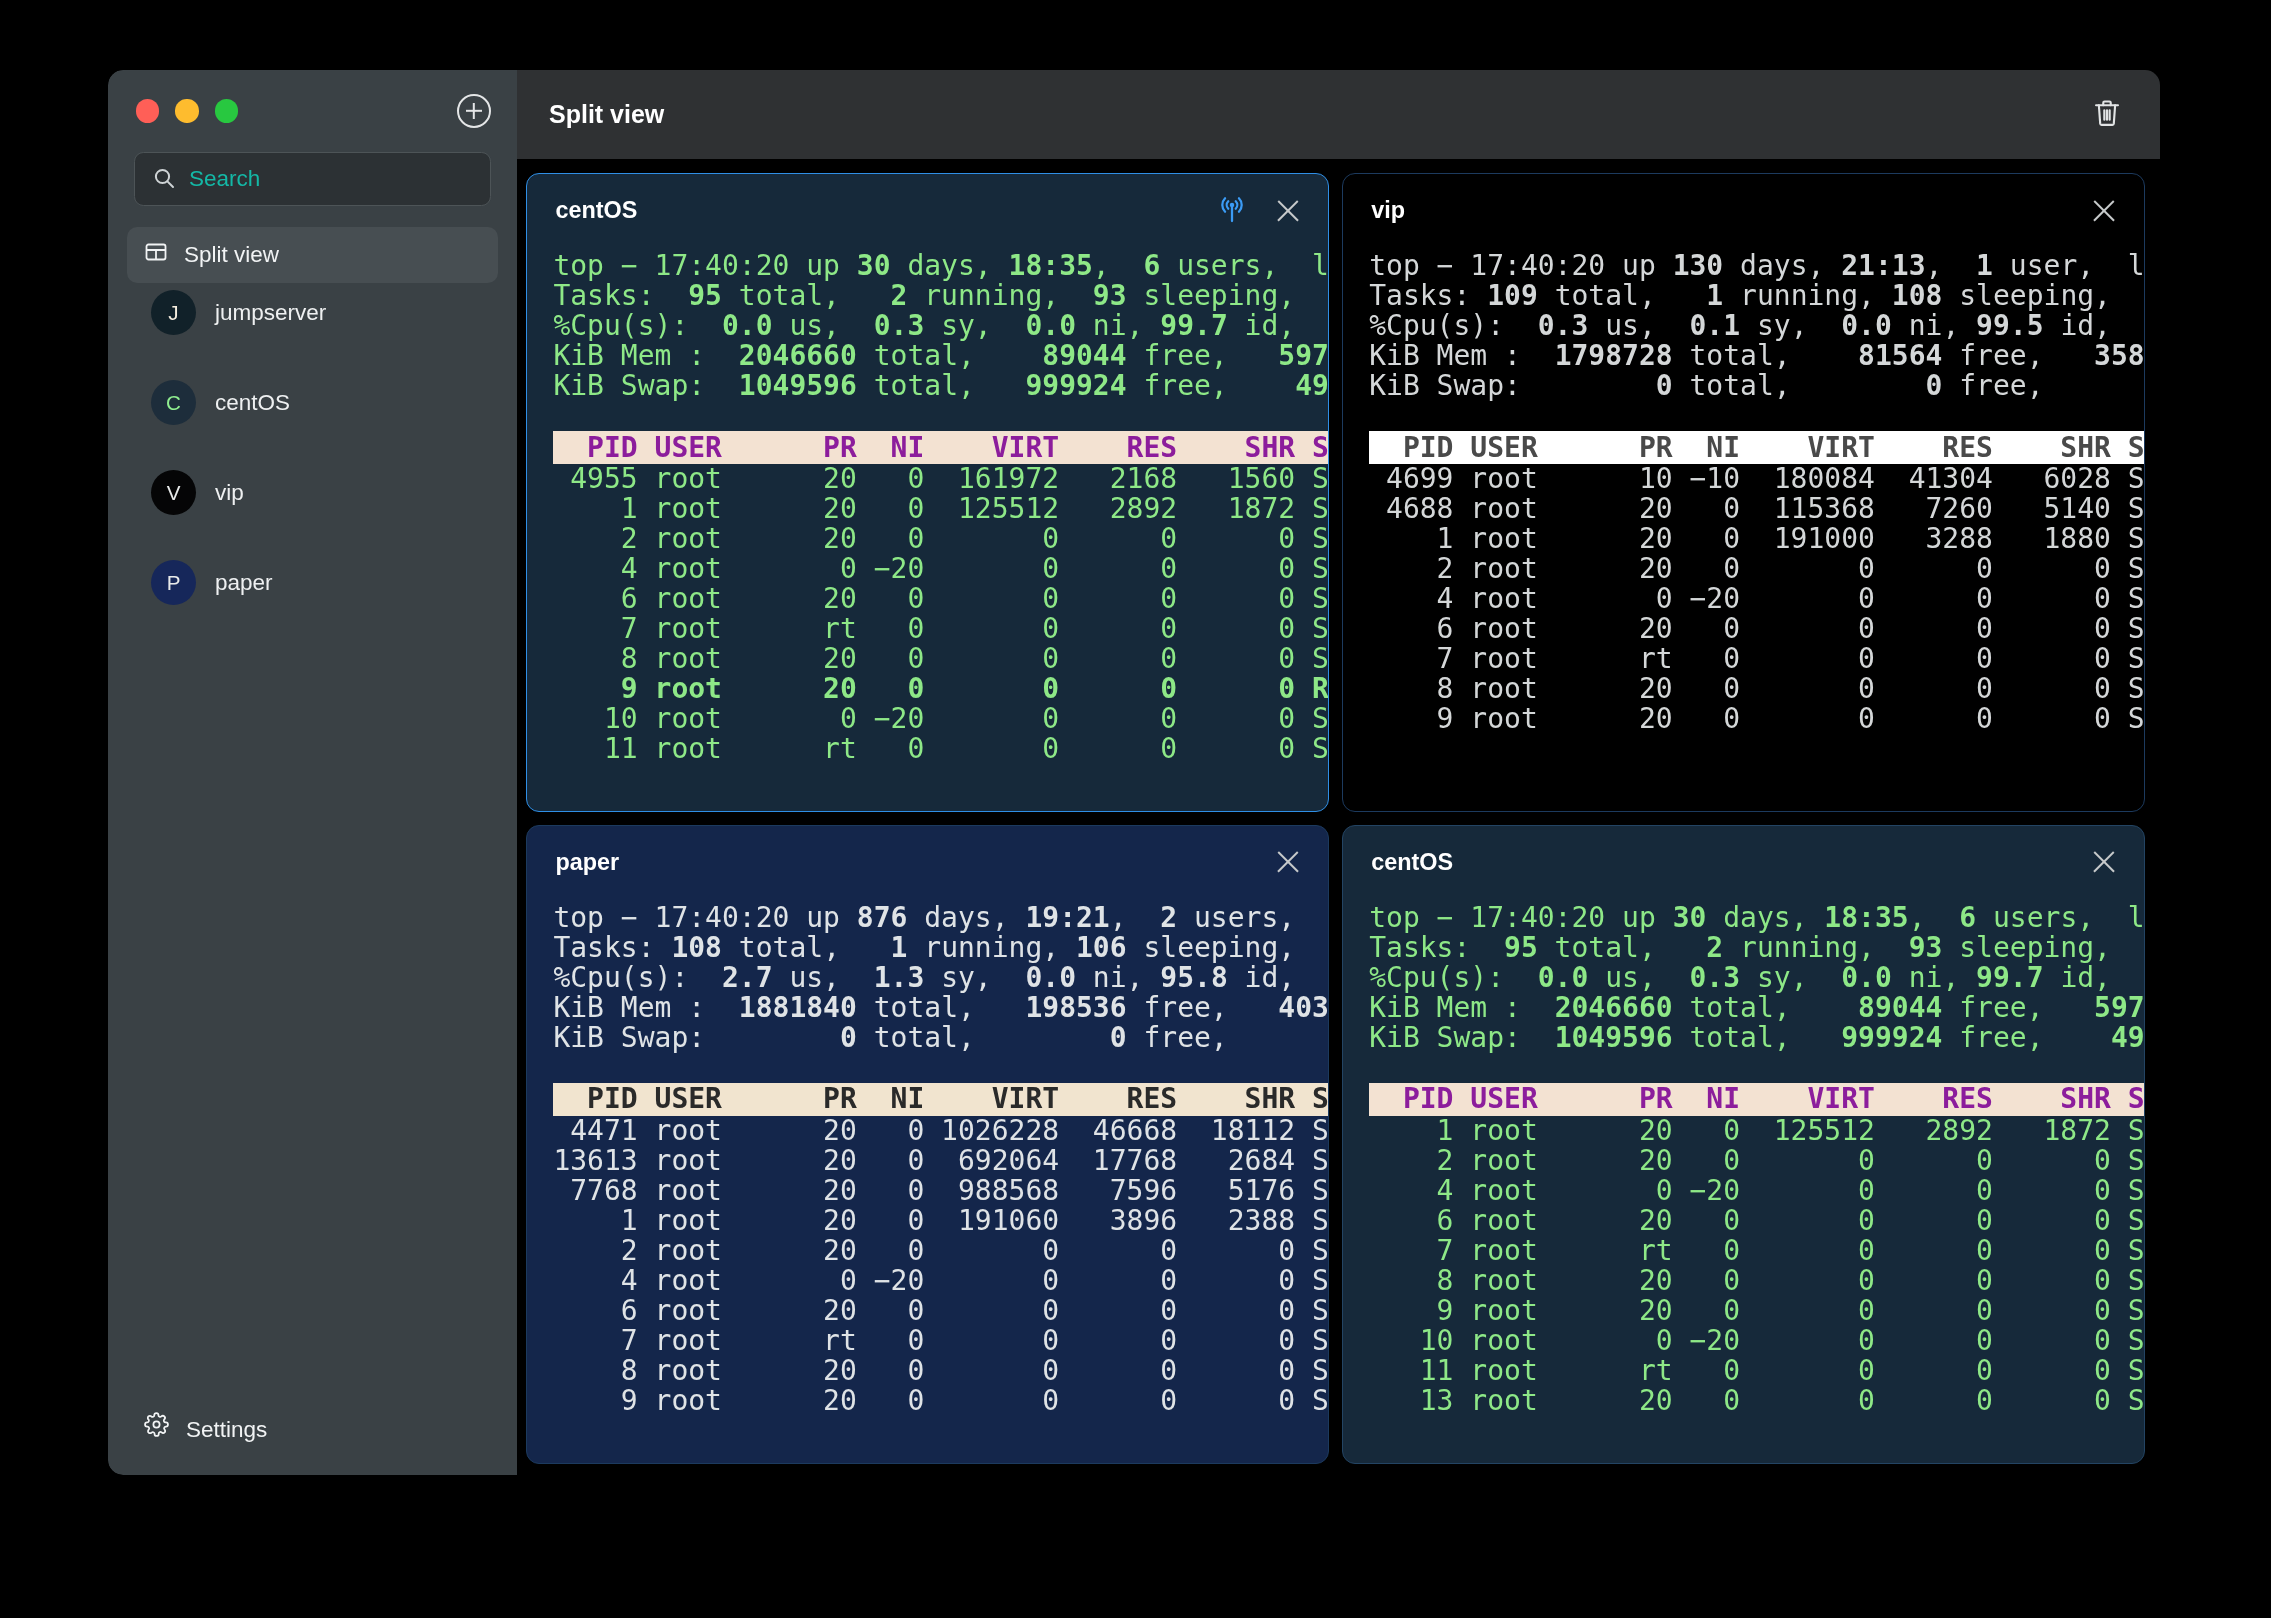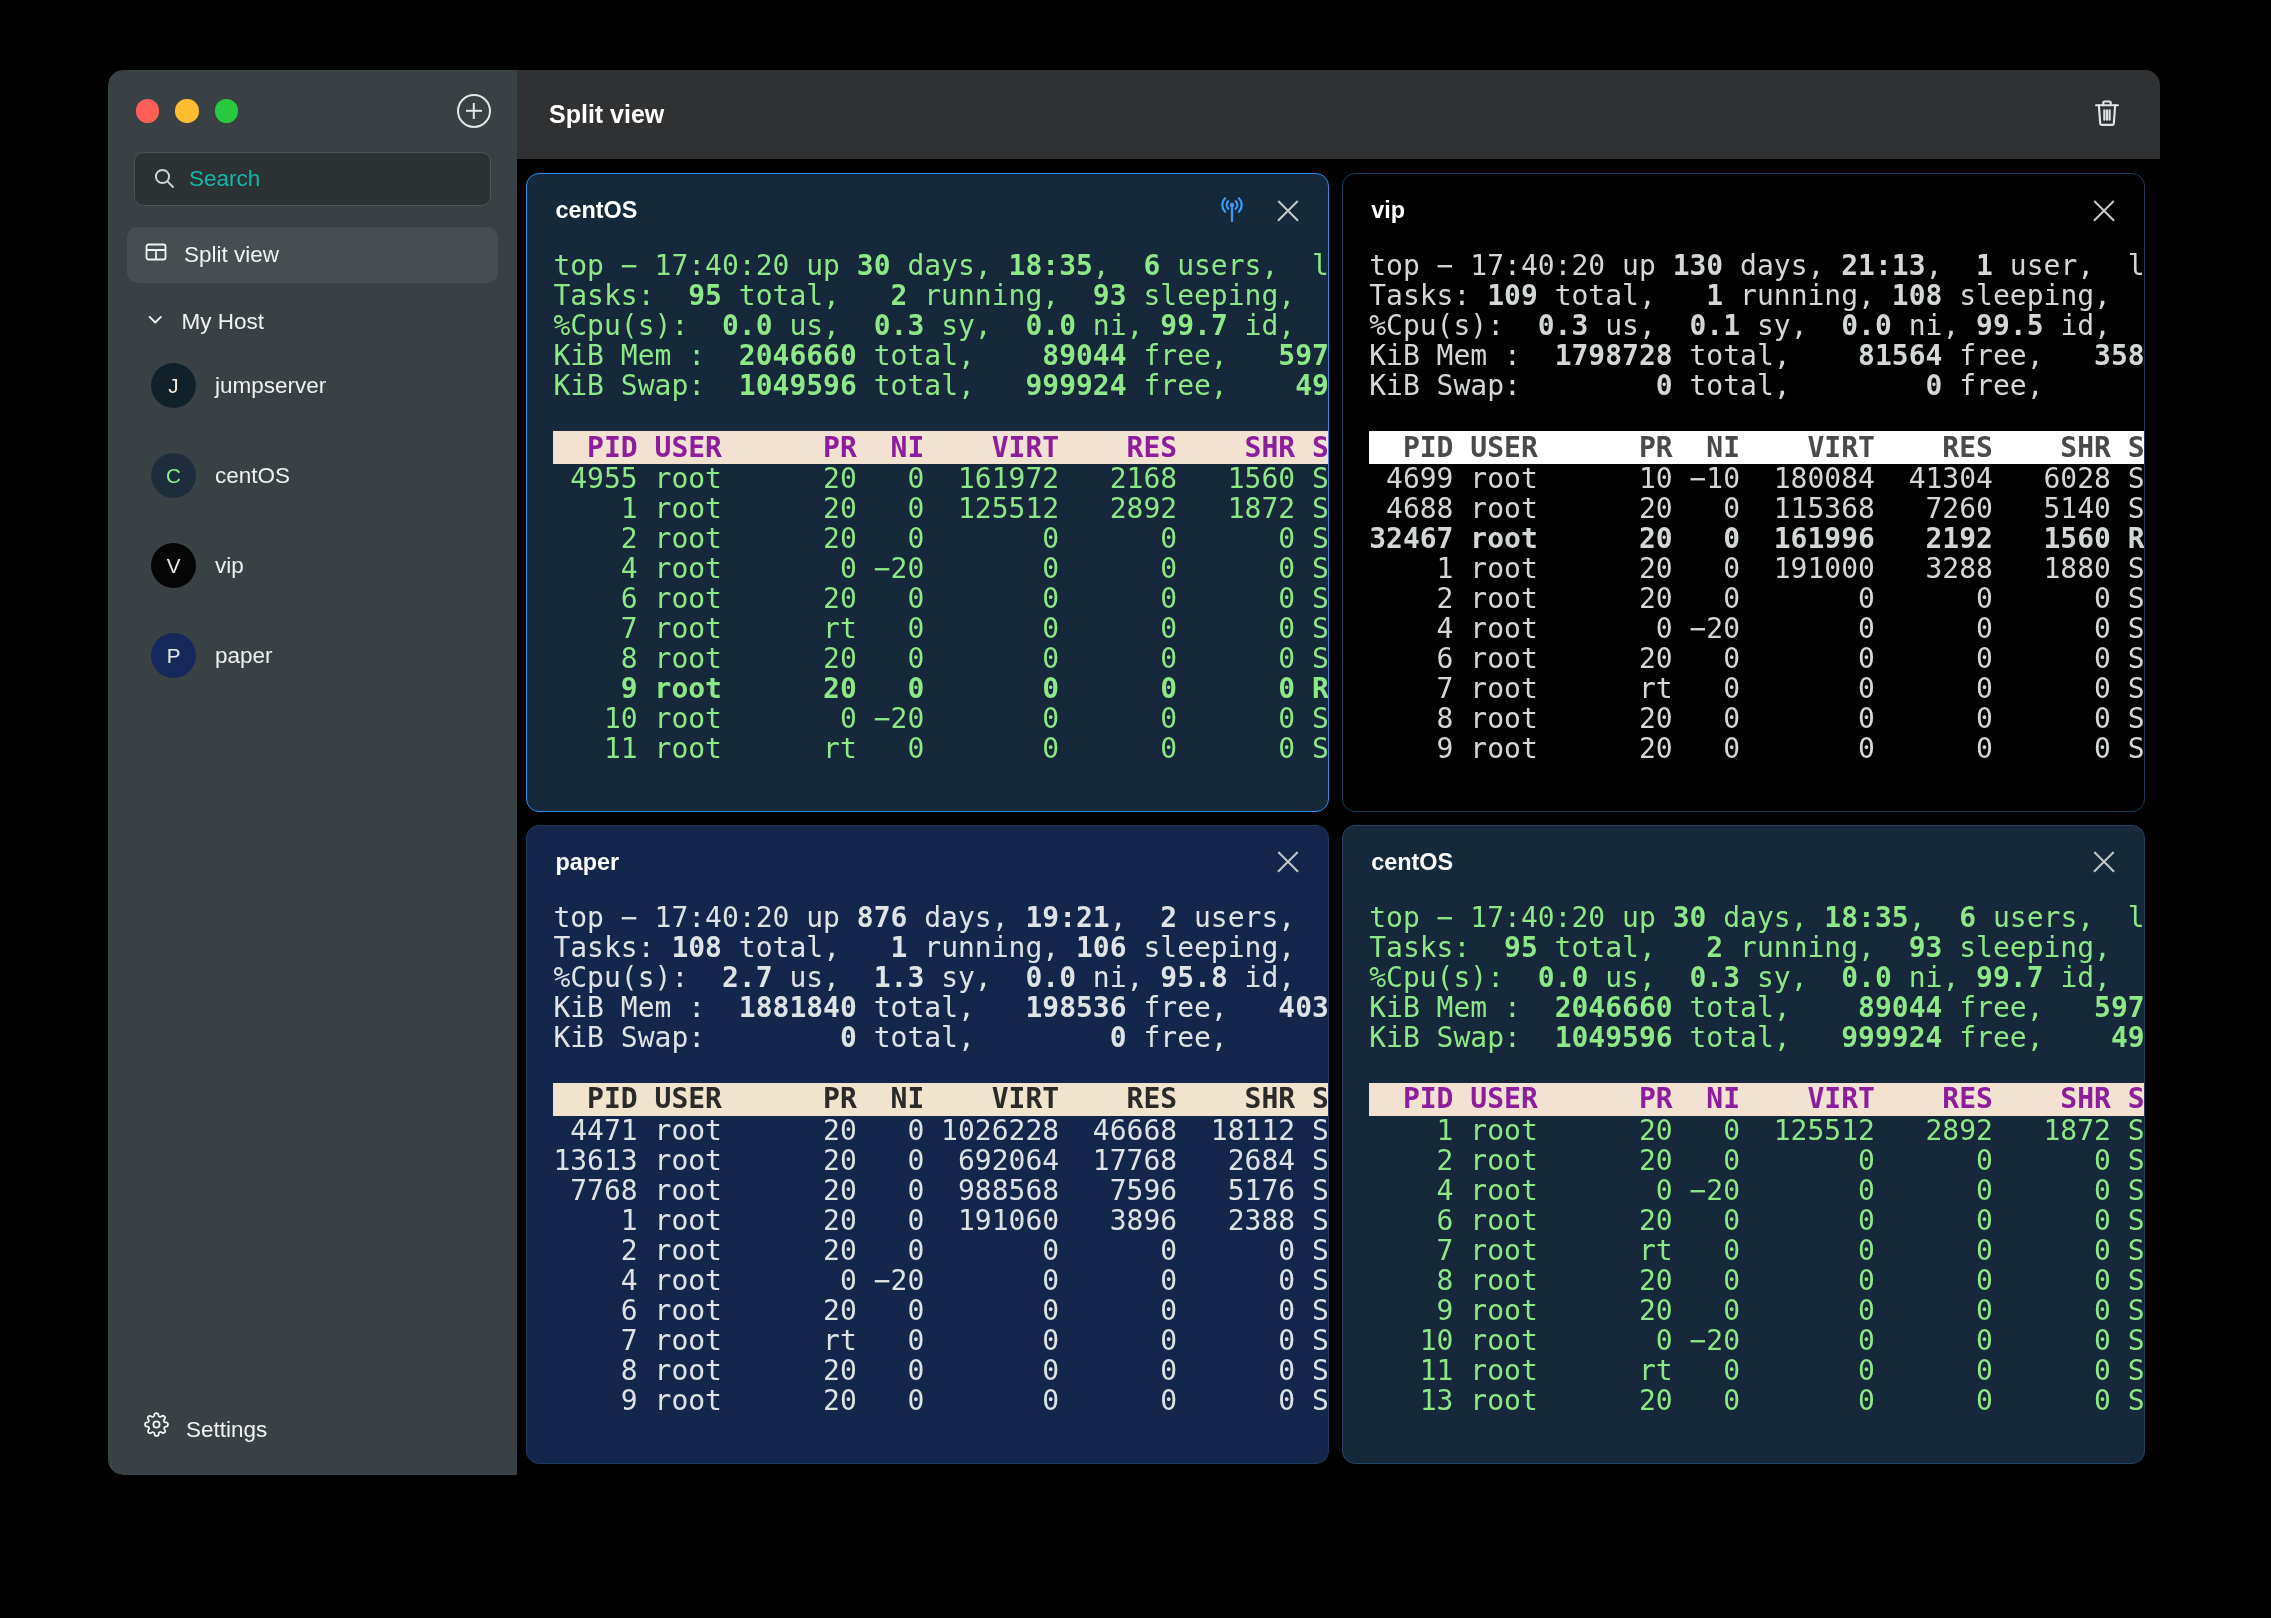--- a/index.html
+++ b/index.html
@@ -214,28 +214,20 @@
         <span>
           <svg width="24" height="24" viewBox="0 0 24 24" fill="none" stroke="#f1f3f4" stroke-width="1.8">
             <rect x="2.5" y="4.5" width="19" height="15" rx="2"></rect>
             <line x1="2.5" y1="10" x2="21.5" y2="10"></line>
             <line x1="12" y1="10" x2="12" y2="19.5"></line>
           </svg>
         </span>
         <span>Split view</span>
       </div>
 
-      <div class="group-head">
-        <span>
-          <svg width="22.5" height="22.5" viewBox="0 0 24 24" fill="none" stroke="#f1f3f4" stroke-width="2" stroke-linecap="round" stroke-linejoin="round">
-            <polyline points="6 9.5 12 15.5 18 9.5"></polyline>
-          </svg>
-        </span>
-        <span>My Host</span>
-      </div>
 
       <div>
         <div class="host-item">
           <span class="avatar" style="background:#112129;color:#f6eedf;">J</span>
           <span>jumpserver</span>
         </div>
         <div class="host-item">
           <span class="avatar" style="background:#1d2d3b;color:#90ee90;">C</span>
           <span>centOS</span>
         </div>
@@ -325,21 +317,20 @@
         </div>
         <div class="term" style="color:#d4d7d8;">top − 17:40:20 up <span class="b">130</span> days, <span class="b">21:13</span>,  <span class="b">1</span> user,  load
 Tasks: <span class="b">109</span> total,   <span class="b">1</span> running, <span class="b">108</span> sleeping,   <span class="b">0</span> s
 %Cpu(s):  <span class="b">0.3</span> us,  <span class="b">0.1</span> sy,  <span class="b">0.0</span> ni, <span class="b">99.5</span> id,  <span class="b">0.0</span>
 KiB Mem :  <span class="b">1798728</span> total,    <span class="b">81564</span> free,   <span class="b">358092</span>
 KiB Swap:        <span class="b">0</span> total,        <span class="b">0</span> free,        <span class="b">0</span>
 
 <span class="hdrrow b" style="background:#ffffff;color:#4a4a4a;">  PID USER      PR  NI    VIRT    RES    SHR S</span>
  4699 root      10 −10  180084  41304   6028 S
  4688 root      20   0  115368   7260   5140 S
-<span class="b">32467 root      20   0  161996   2192   1560 R</span>
     1 root      20   0  191000   3288   1880 S
     2 root      20   0       0      0      0 S
     4 root       0 −20       0      0      0 S
     6 root      20   0       0      0      0 S
     7 root      rt   0       0      0      0 S
     8 root      20   0       0      0      0 S
     9 root      20   0       0      0      0 S
 </div>
       </div>
 

